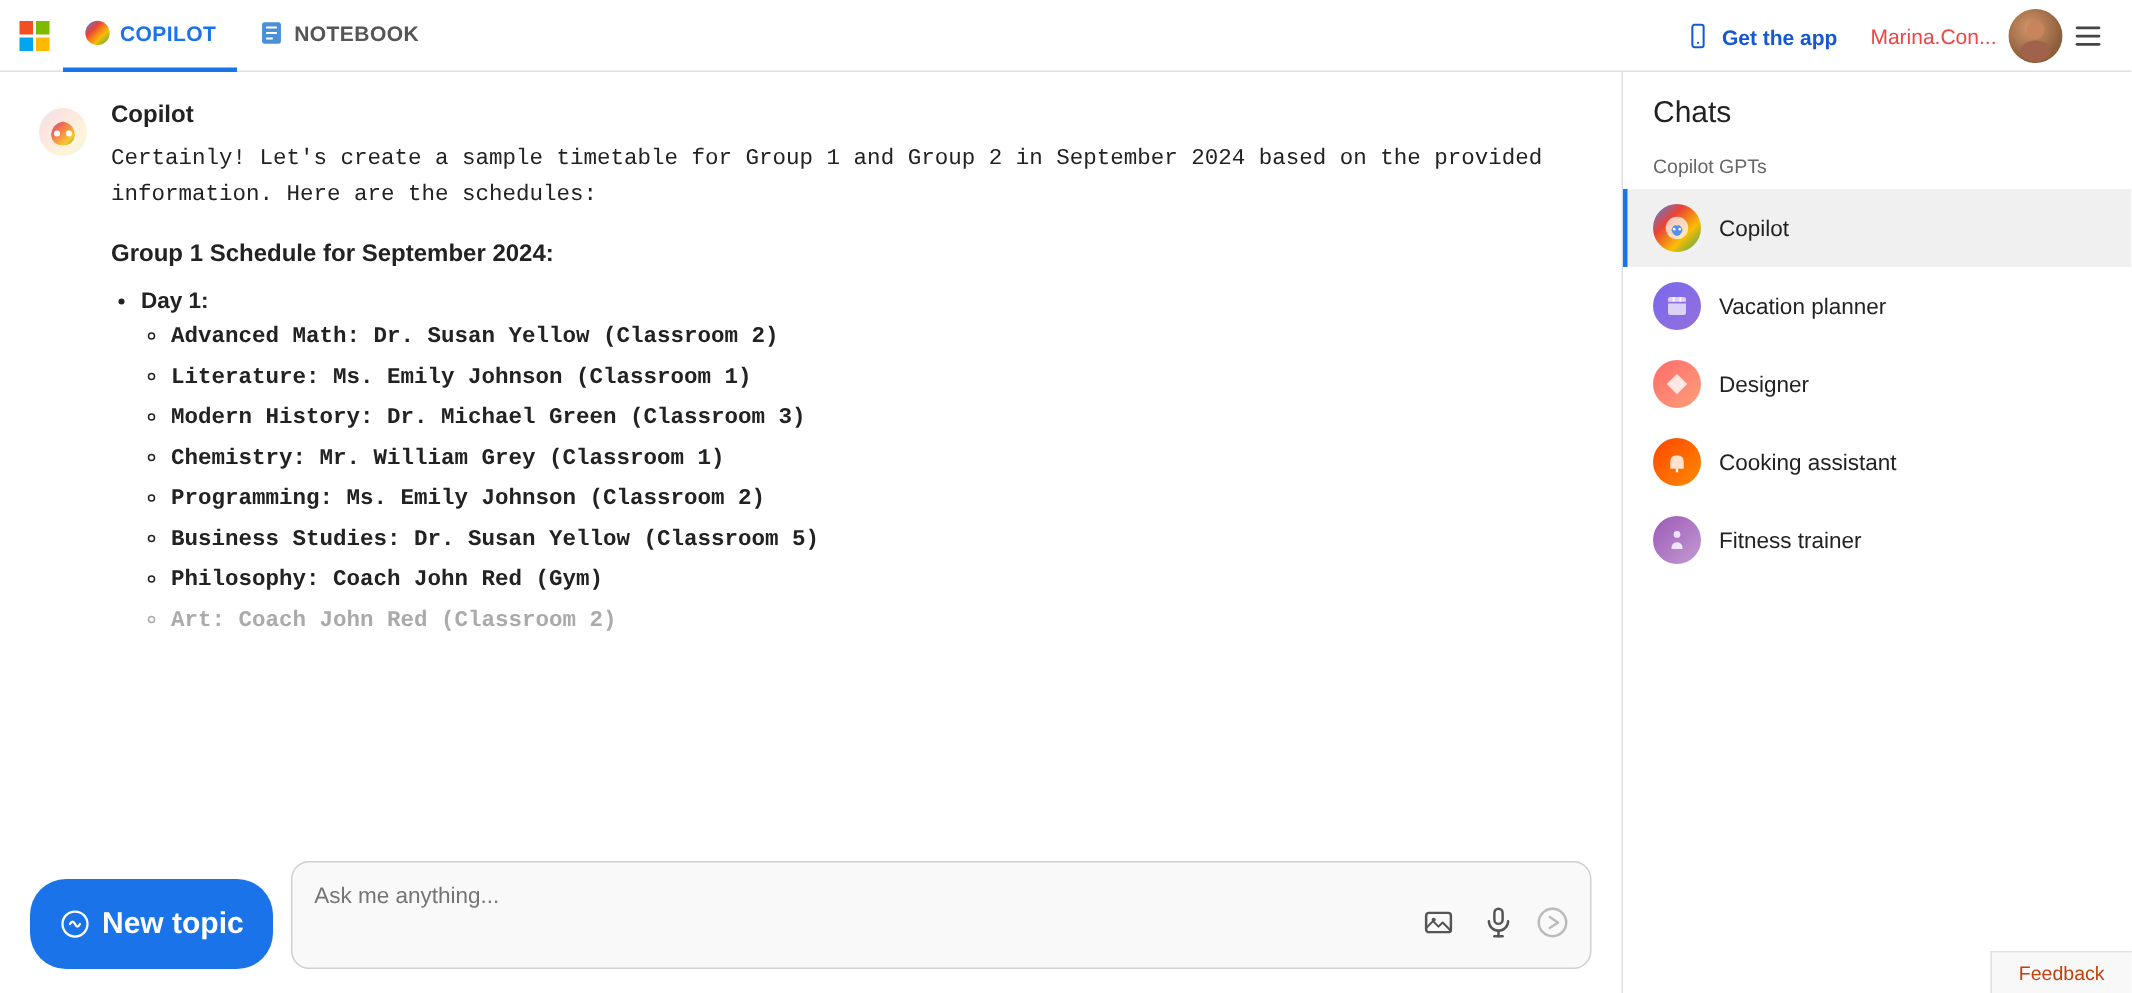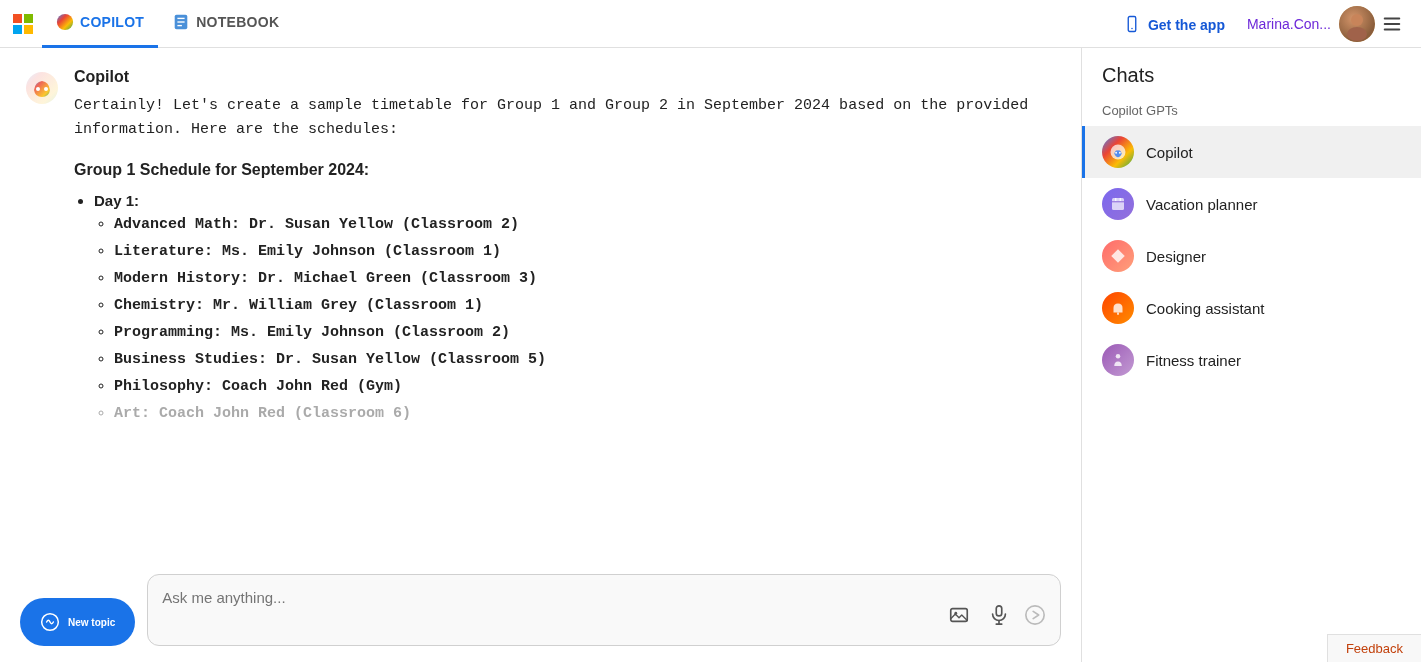--- a/index.html
+++ b/index.html
@@ -20,21 +20,21 @@
     .topnav-tab.active { border-bottom: 3px solid #1a73e8; color: #1a73e8; }
     .topnav-tab .tab-icon { width: 18px; height: 18px; }
 
     .topnav-spacer { flex: 1; }
     .get-app-btn {
       display: flex; align-items: flex-end; gap: 7px; color: #1558d6; font-weight: 600;
       font-size: 14px; cursor: pointer; padding: 6px 14px; border-radius: 6px;
       border: none; background: none; text-decoration: none;
     }
     .user-area { display: flex; align-items: center; gap: 8px; margin-left: 8px; }
-    .user-name { font-size: 14px; color: #6d28d9; }
+    .user-name { font-size: 14px; color: #ef4444; }
     .user-avatar { width: 36px; height: 36px; border-radius: 50%; background: #c9a06e; overflow: hidden; display: flex; align-items: center; justify-content: center; }
     .menu-btn { background: none; border: none; cursor: pointer; padding: 6px; border-radius: 4px; display: flex; align-items: center; }
 
     
     .main-layout {
       display: flex; flex: 1; overflow: hidden;
     }
 
     
     .chat-area {
@@ -54,22 +54,22 @@
     .chat-text ul li { margin-bottom: 4px; font-weight: 600; }
     .chat-text ul ul { list-style: circle; padding-left: 20px; font-weight: 400; }
     .chat-text ul ul li { margin-bottom: 3px; font-family: Liberation Mono, monospace; }
 
     
     .input-area {
       padding: 10px 20px 16px 20px; display: flex; align-items: flex-end; gap: 12px; flex-shrink: 0;
     }
     .new-topic-btn {
       background: #1a73e8; color: #fff; border: none; border-radius: 24px;
-      padding: 10px 20px; font-size: 10px; font-weight: 600; cursor: pointer;
-      display: flex; align-items: center; gap: 8px; white-space: nowrap; height: 48px;
+      padding: 10px 20px; font-size: 20px; font-weight: 600; cursor: pointer;
+      display: flex; align-items: center; gap: 8px; white-space: nowrap; height: 60px;
     }
     .input-box {
       flex: 1; border: 1.5px solid #d0d0d0; border-radius: 12px; background: #f9f9f9;
       display: flex; flex-direction: row; padding: 14px 14px 8px 14px; min-height: 72px;
     }
     .input-box textarea {
       border: none; background: transparent; outline: none; font-size: 15px;
       color: #999; resize: none; flex: 1; min-height: 32px; font-family: inherit;
     }
     .input-box-actions { display: flex; align-items: center; justify-content: flex-end; gap: 10px; margin-top: 4px; }
@@ -211,21 +211,21 @@
               <li>
                 <span>Day 1:</span>
                 <ul>
                   <li>Advanced Math: Dr. Susan Yellow (Classroom 2)</li>
                   <li>Literature: Ms. Emily Johnson (Classroom 1)</li>
                   <li>Modern History: Dr. Michael Green (Classroom 3)</li>
                   <li>Chemistry: Mr. William Grey (Classroom 1)</li>
                   <li>Programming: Ms. Emily Johnson (Classroom 2)</li>
                   <li>Business Studies: Dr. Susan Yellow (Classroom 5)</li>
                   <li>Philosophy: Coach John Red (Gym)</li>
-                  <li style="color:#aaa;">Art: Coach John Red (Classroom 6)</li>
+                  <li style="color:#aaa;">Art: Coach John Red (Classroom 2)</li>
                 </ul>
               </li>
             </ul>
           </div>
         </div>
       </div>
     </div>
 
     <div class="input-area">
       <button class="new-topic-btn">

